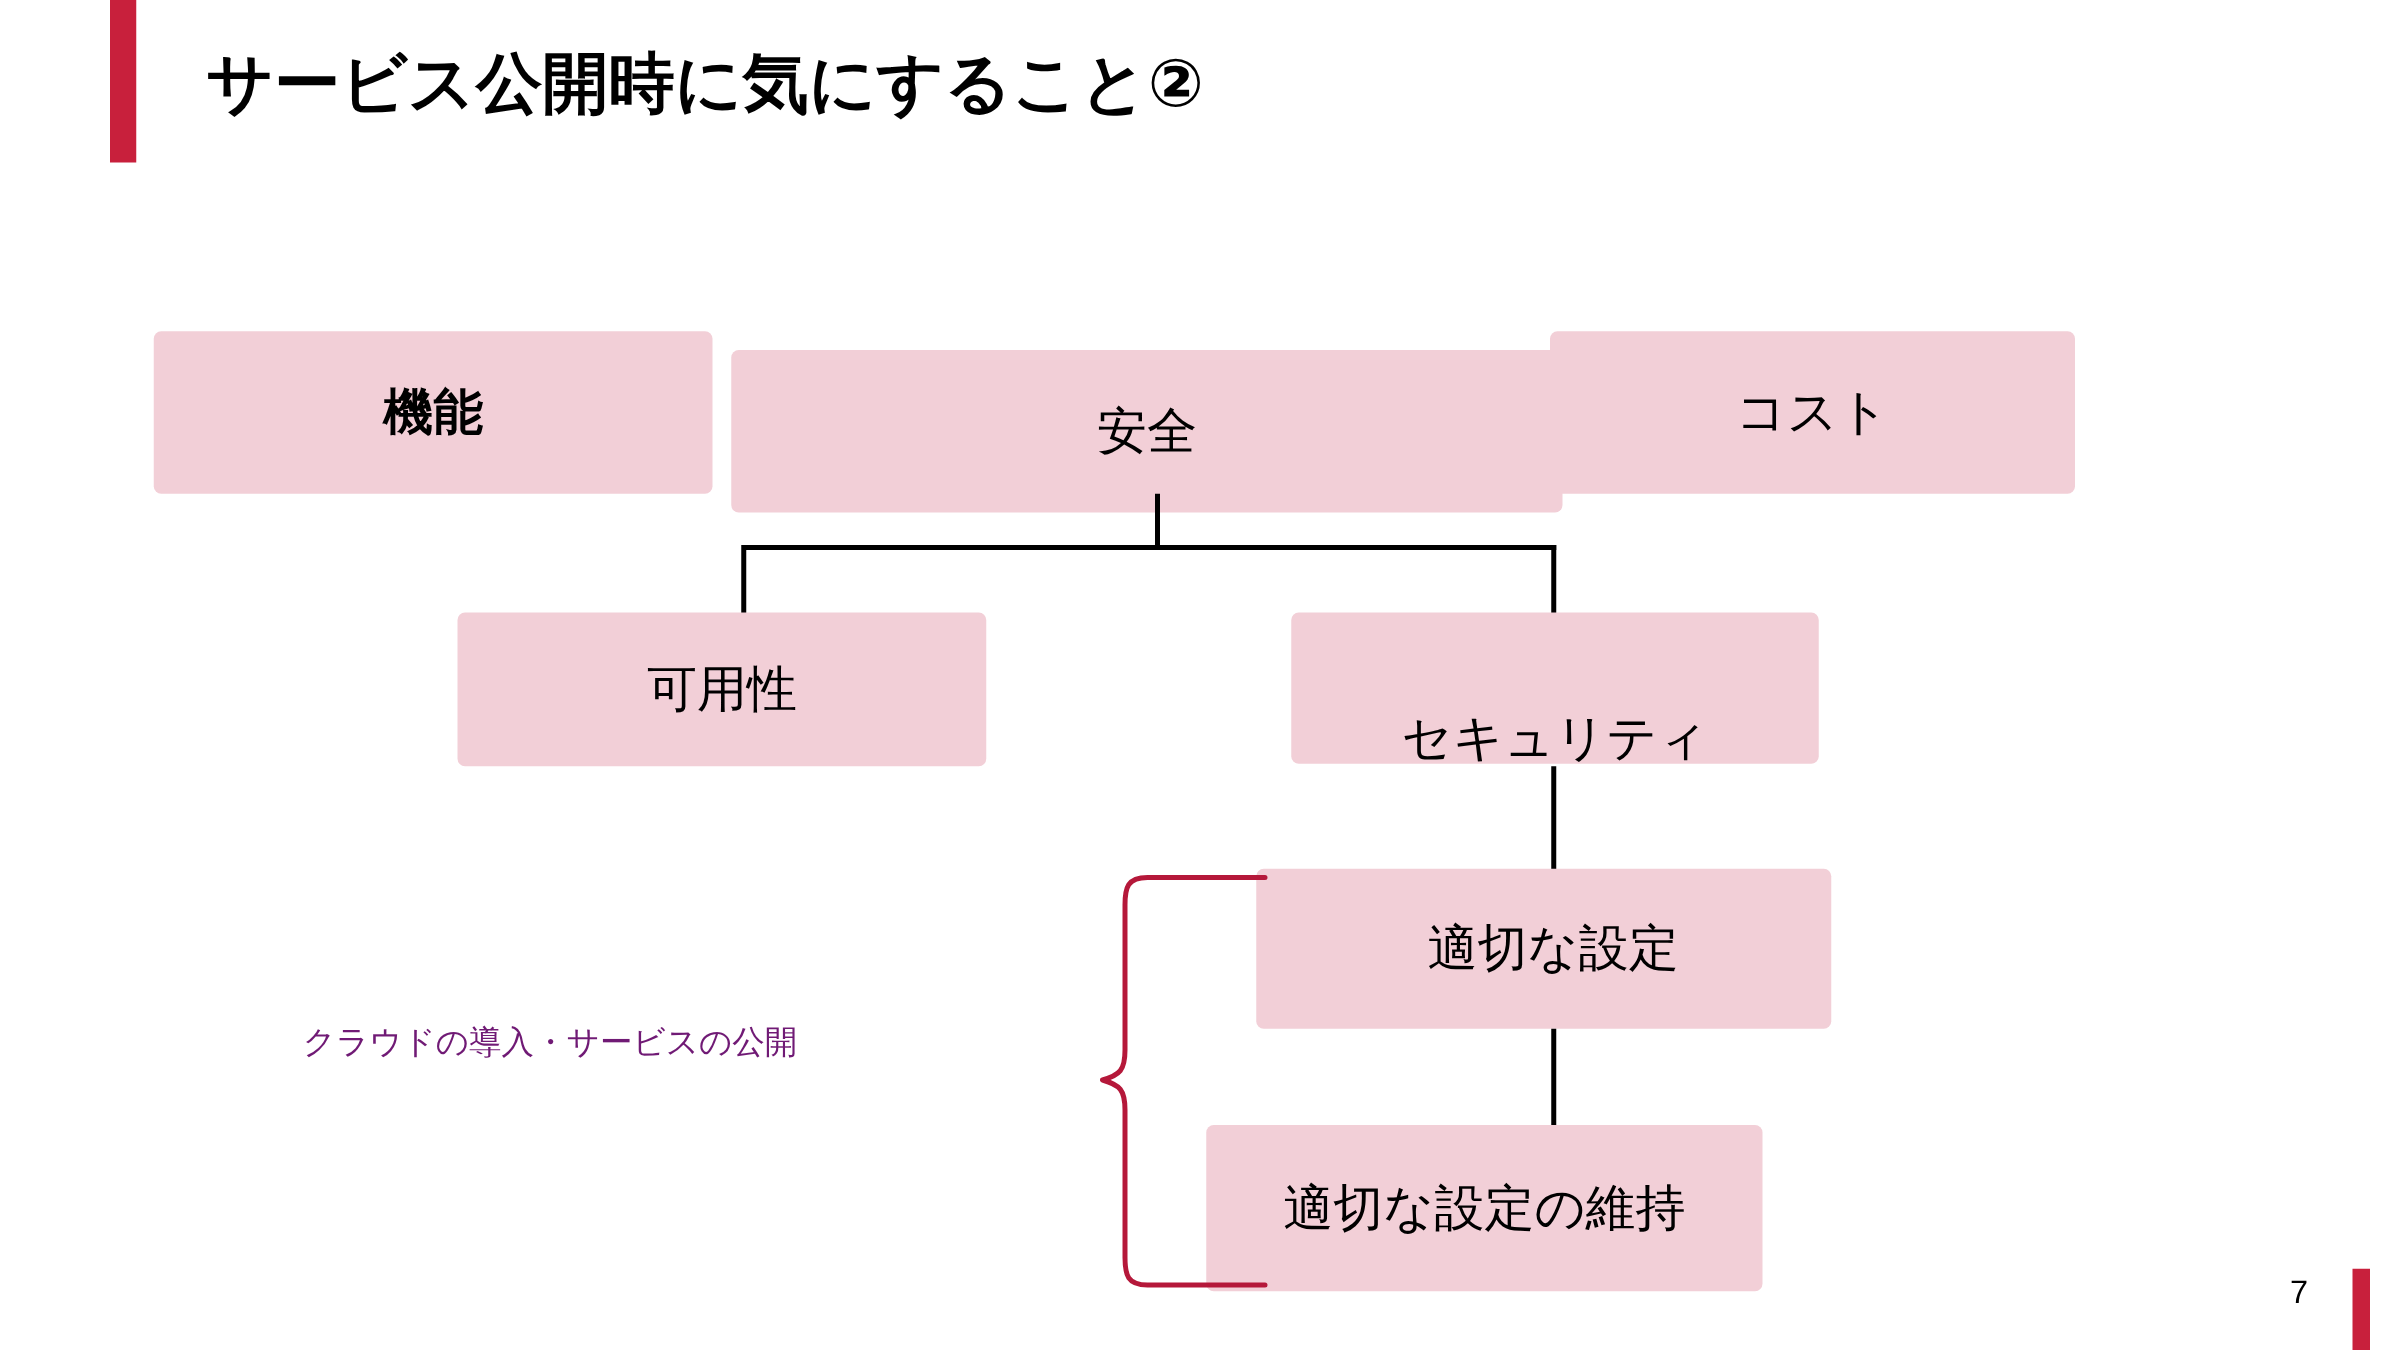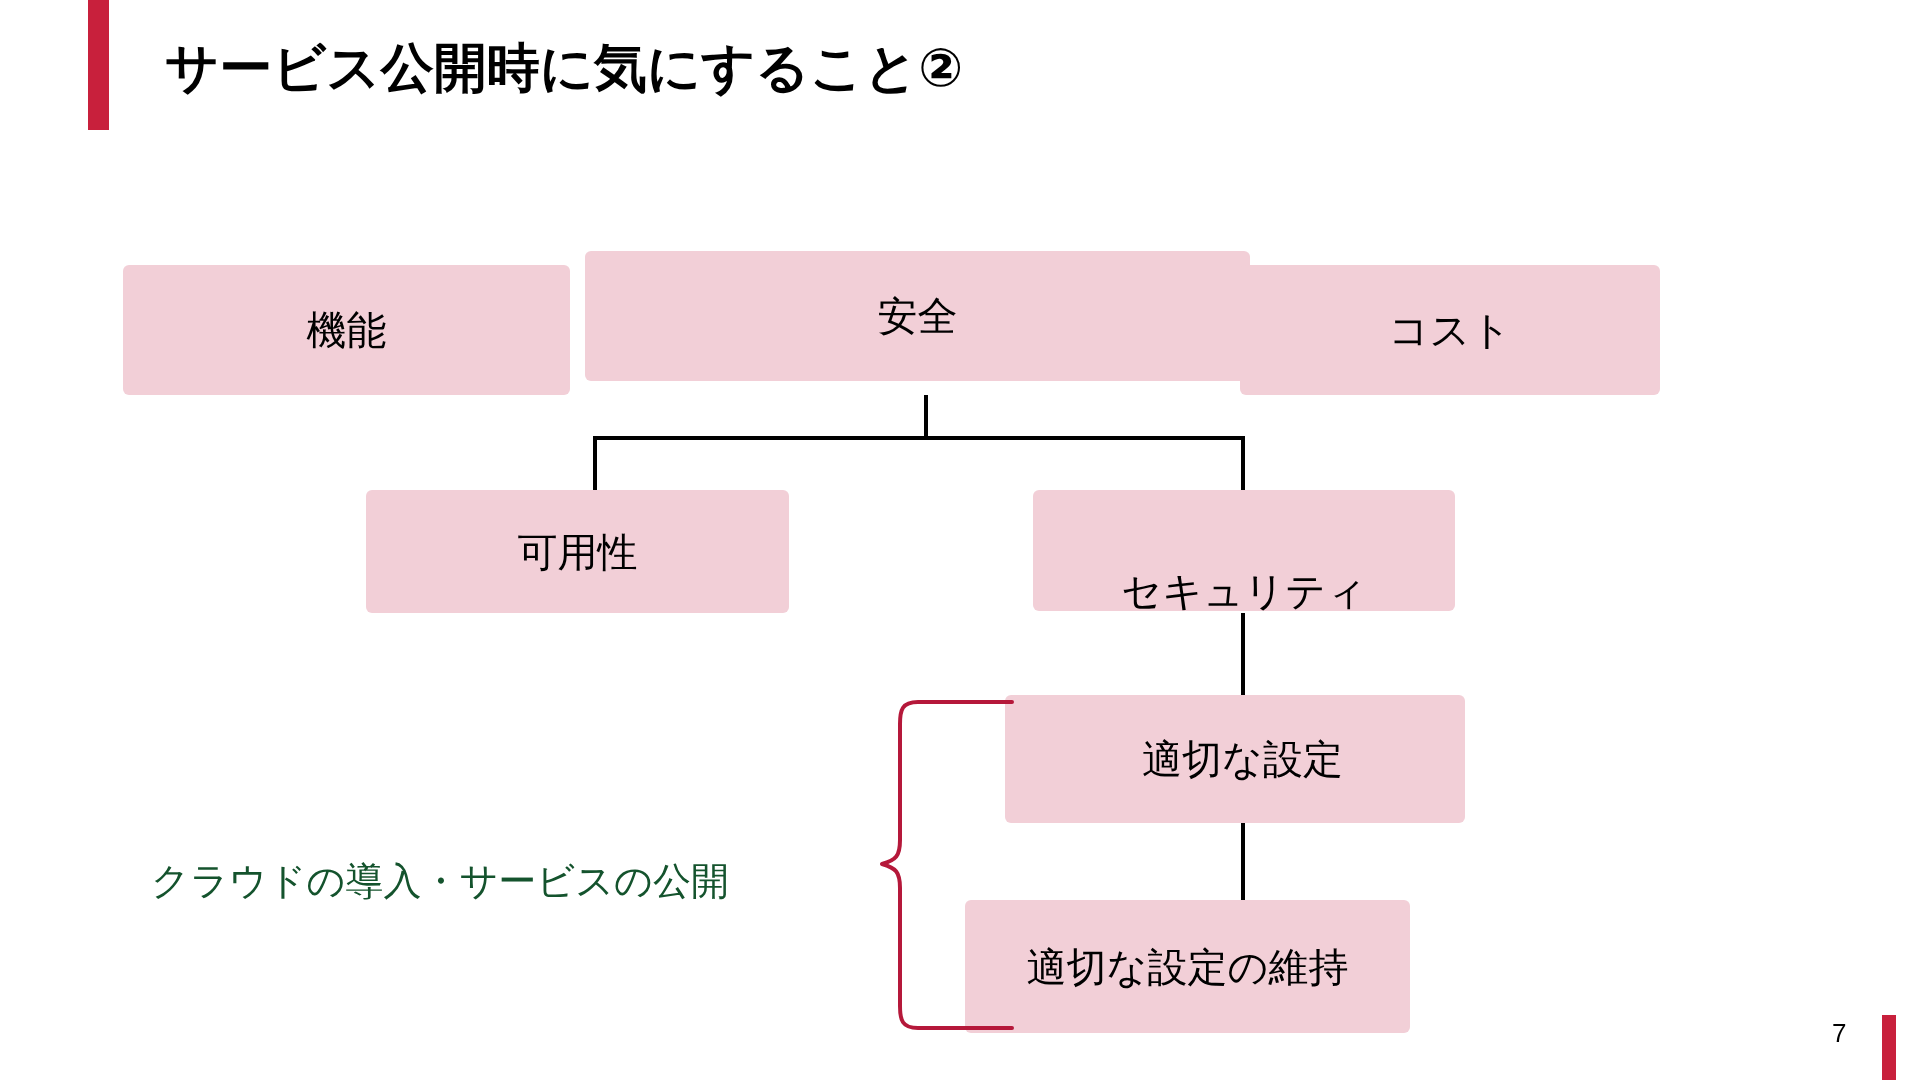--- a/index.html
+++ b/index.html
@@ -46,22 +46,22 @@
     display: flex;
     align-items: center;
     justify-content: center;
     color: #000000;
     font-size: 40px;
     font-weight: normal;
     line-height: 1;
     white-space: nowrap;
   }
 
-  #box-kinou    { left: 123px;  top: 265px; width: 447px;  height: 130px; }
-  #box-anzen    { left: 585px;  top: 251px; width: 665px;  height: 130px; }
+  #box-kinou    { left: 123px;  top: 265px; width: 447px;  height: 130px; font-weight: bold; }
+  #box-anzen    { left: 585px;  top: 280px; width: 665px;  height: 130px; }
   #box-cost     { left: 1240px; top: 265px; width: 420px;  height: 130px; text-align: right; }
   #box-kayousei { left: 366px;  top: 490px; width: 423px;  height: 123px; }
   #box-security { left: 1033px; top: 490px; width: 422px;  height: 121px; align-items: flex-end; }
   #box-tekisetsu      { left: 1005px; top: 695px; width: 445px; height: 128px; padding-left: 15px; }
   #box-tekisetsu-keep  { left: 965px; top: 900px; width: 445px; height: 133px; }
 
   
   .connector {
     position: absolute;
     background: #000000;
@@ -79,25 +79,25 @@
     left: 870px;
     top: 690px;
     width: 145px;
     height: 350px;
   }
 
   
   #caption-note {
     position: absolute;
     left: 140px;
-    top: 854px;
+    top: 815px;
     width: 600px;
     text-align: center;
-    font-size: 38px;
-    color: #14532d;
+    font-size: 26px;
+    color: #701a75;
     line-height: 1.45;
   }
   #caption-note .cap-line { display: block; white-space: nowrap; }
 
   
   #page-number {
     position: absolute;
     left: 1832px;
     top: 1018px;
     font-size: 26px;

